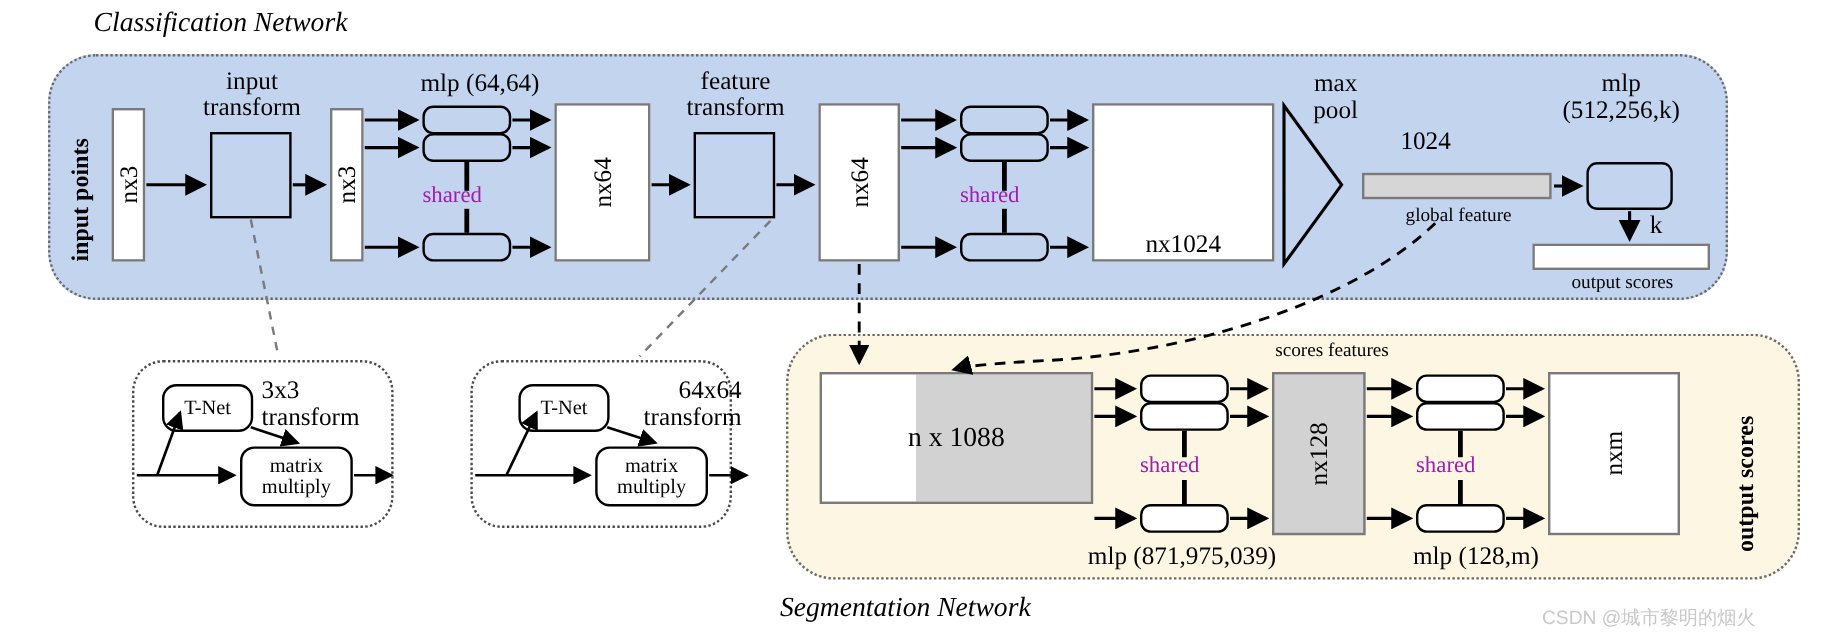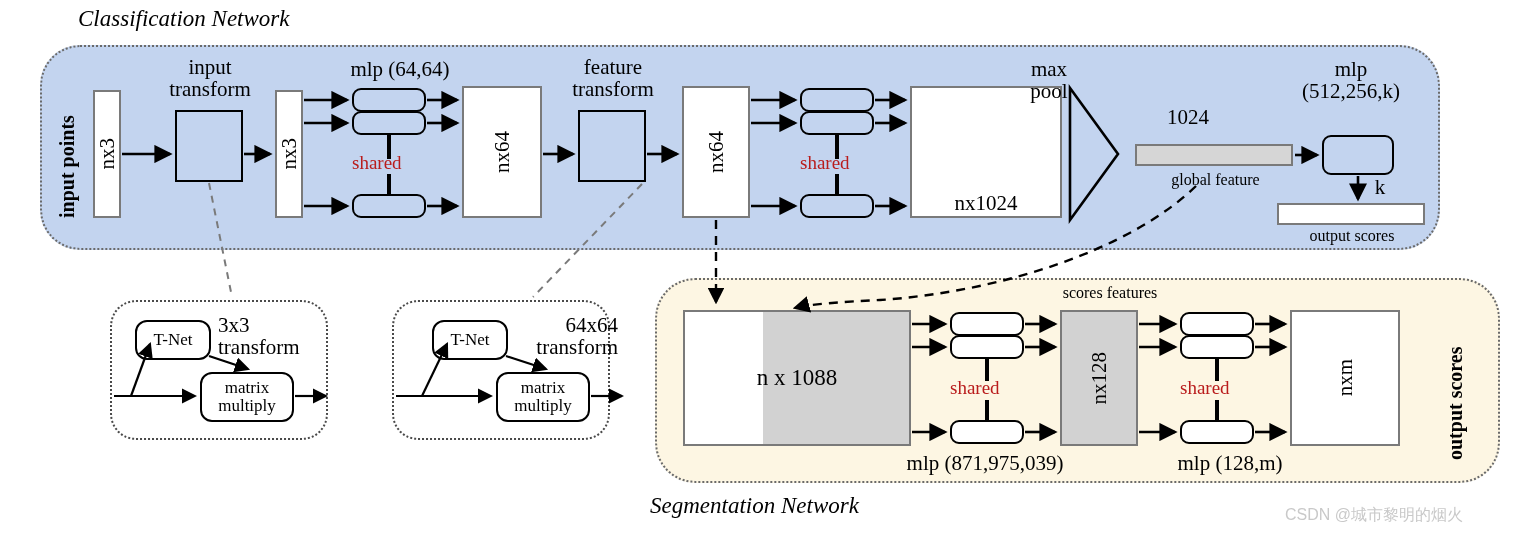--- a/index.html
+++ b/index.html
@@ -99,21 +99,21 @@
   .mlp.white { background:#ffffff; }
 
   .shared-bar {
     position:absolute;
     background:#000;
     width:4px;
   }
   .shared-lbl {
     position:absolute;
     font-size:19px;
-    color:#b91c1c;
+    color:#a21caf;
     background:transparent;
     white-space:nowrap;
     padding:0 2px;
   }
 
   
   .lbl {
     position:absolute;
     font-size:21px;
     color:#000;
@@ -134,21 +134,21 @@
   }
 
   
   #cls-output-bar {
     position:absolute; left:1277px; top:203px; width:148px; height:22px;
     background:#ffffff; border:2px solid #7a7a7a; box-sizing:border-box;
   }
 
   
   #box-n1088 {
-    position:absolute; left:683px; top:310px; width:228px; height:136px;
+    position:absolute; left:683px; top:310px; width:228px; height:110px;
     border:2px solid #7a7a7a; box-sizing:border-box;
     background:linear-gradient(to right, #ffffff 0, #ffffff 78px, #d2d2d2 78px, #d2d2d2 100%);
     display:flex; align-items:center; justify-content:center;
   }
   #box-n1088 .htext { font-size:23px; }
 
   
   #box-nx128 {
     position:absolute; left:1060px; top:310px; width:78px; height:136px;
     background:#d2d2d2; border:2px solid #7a7a7a; box-sizing:border-box;
@@ -230,21 +230,21 @@
   <div class="mlp blue" style="left:800px; top:111px; width:74px; height:24px;"></div>
   <div class="mlp blue" style="left:800px; top:194px; width:74px; height:24px;"></div>
   <div class="shared-bar" style="left:835px; top:135px; height:24px;"></div>
   <div class="shared-bar" style="left:835px; top:174px; height:20px;"></div>
   <div class="shared-lbl" style="left:798px; top:152px;">shared</div>
 
   <div class="vbox" style="left:910px; top:86px; width:152px; height:132px;align-items:flex-end;">
     <span class="htext">nx1024</span>
   </div>
 
-  <div class="lbl" style="left:1018px; top:58px; width:62px;">max<br>pool</div>
+  <div class="lbl" style="left:1082px; top:58px; width:62px;">max<br>pool</div>
 
   <div class="lbl" style="left:1158px; top:106px; width:60px;">1024</div>
 
   <div id="global-feature-bar"></div>
   <div class="lbl bold" style="left:1123px; top:172px; width:185px;">global feature</div>
 
   <div class="lbl" style="left:1276px; top:58px; width:150px;">mlp<br>(512,256,k)</div>
 
   <div class="mlp blue" style="left:1322px; top:135px; width:72px; height:40px;"></div>
 

